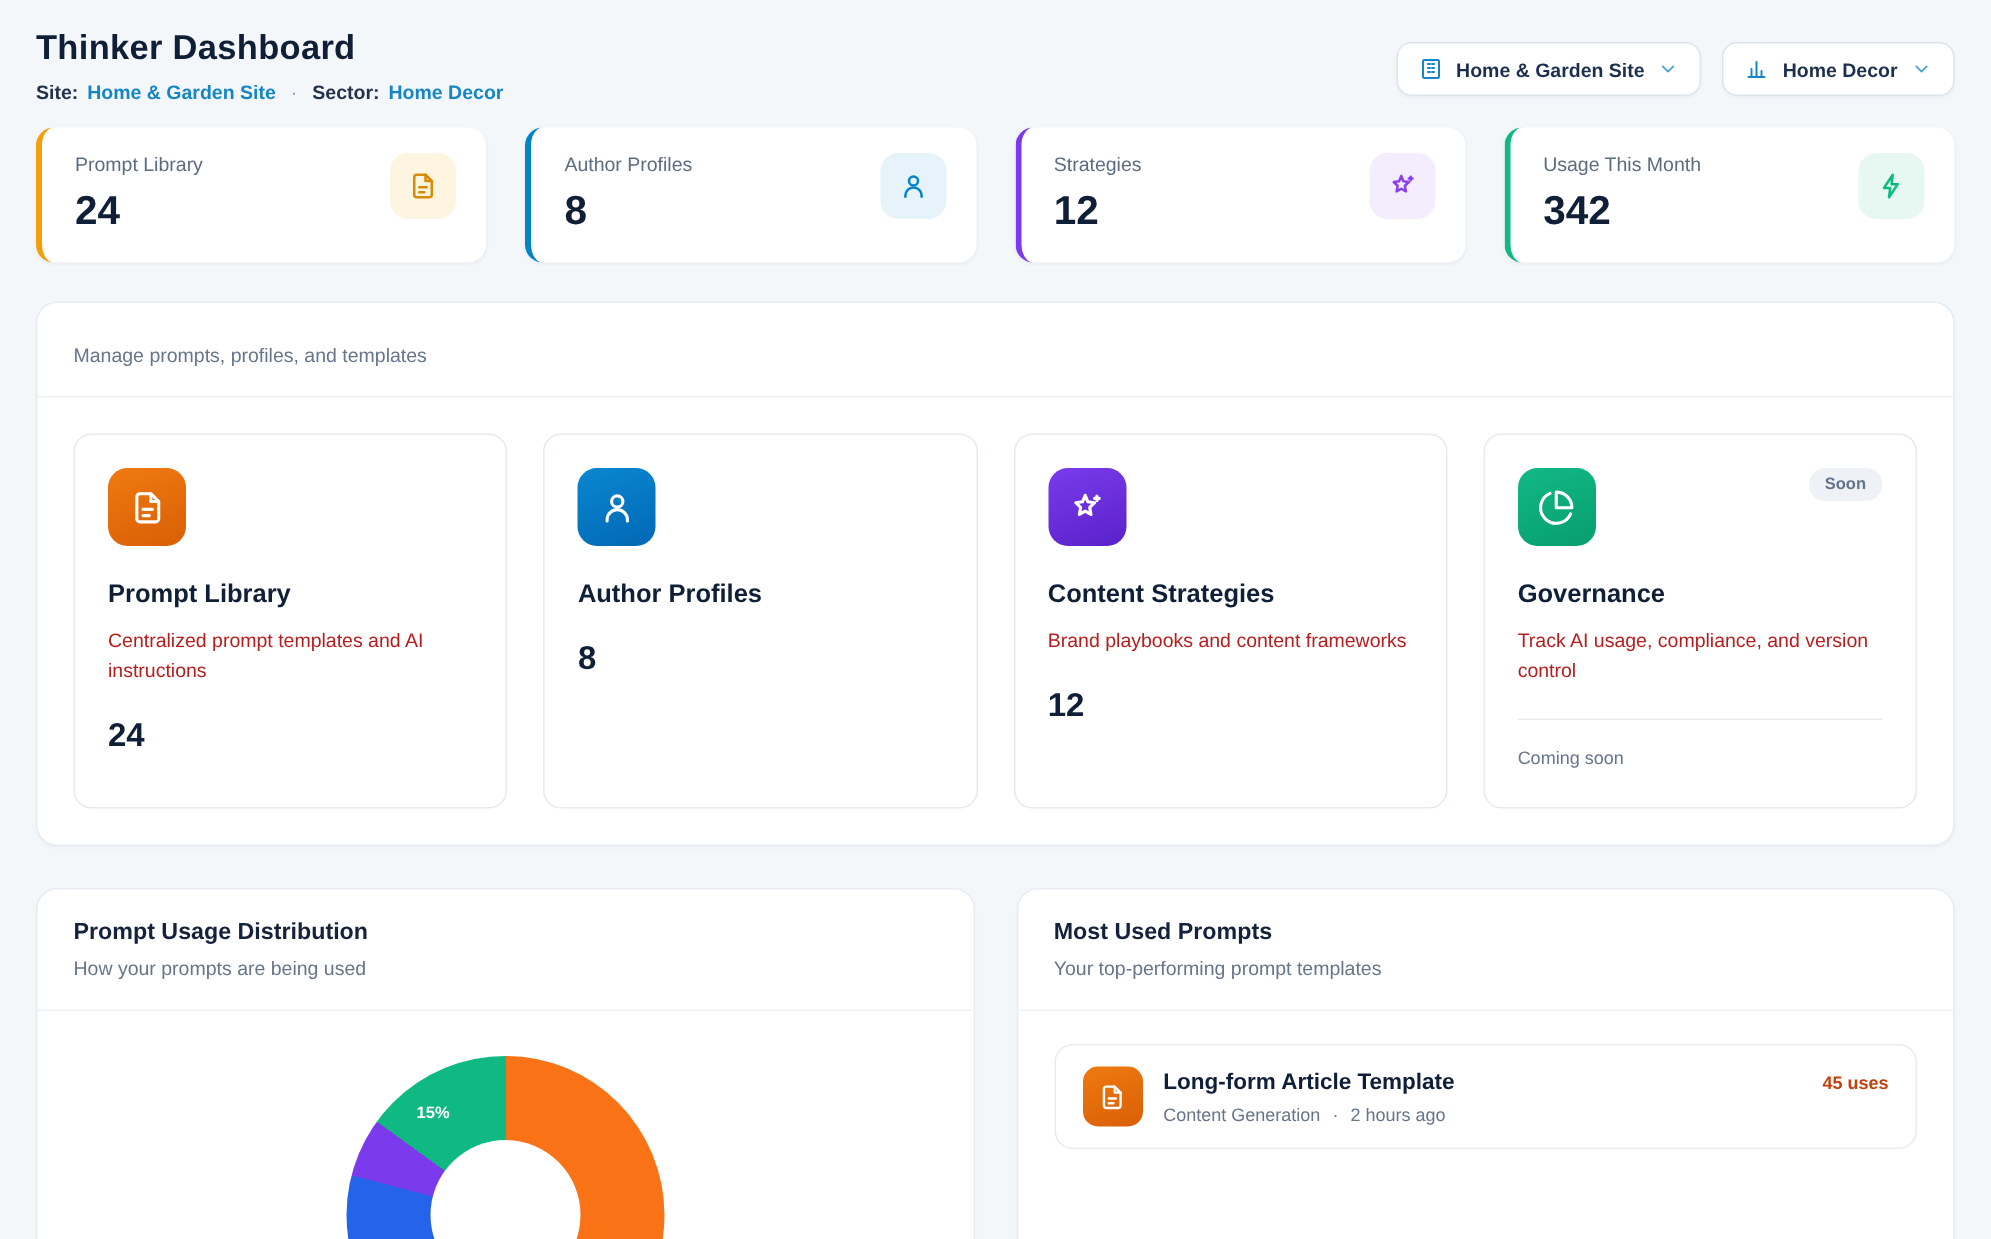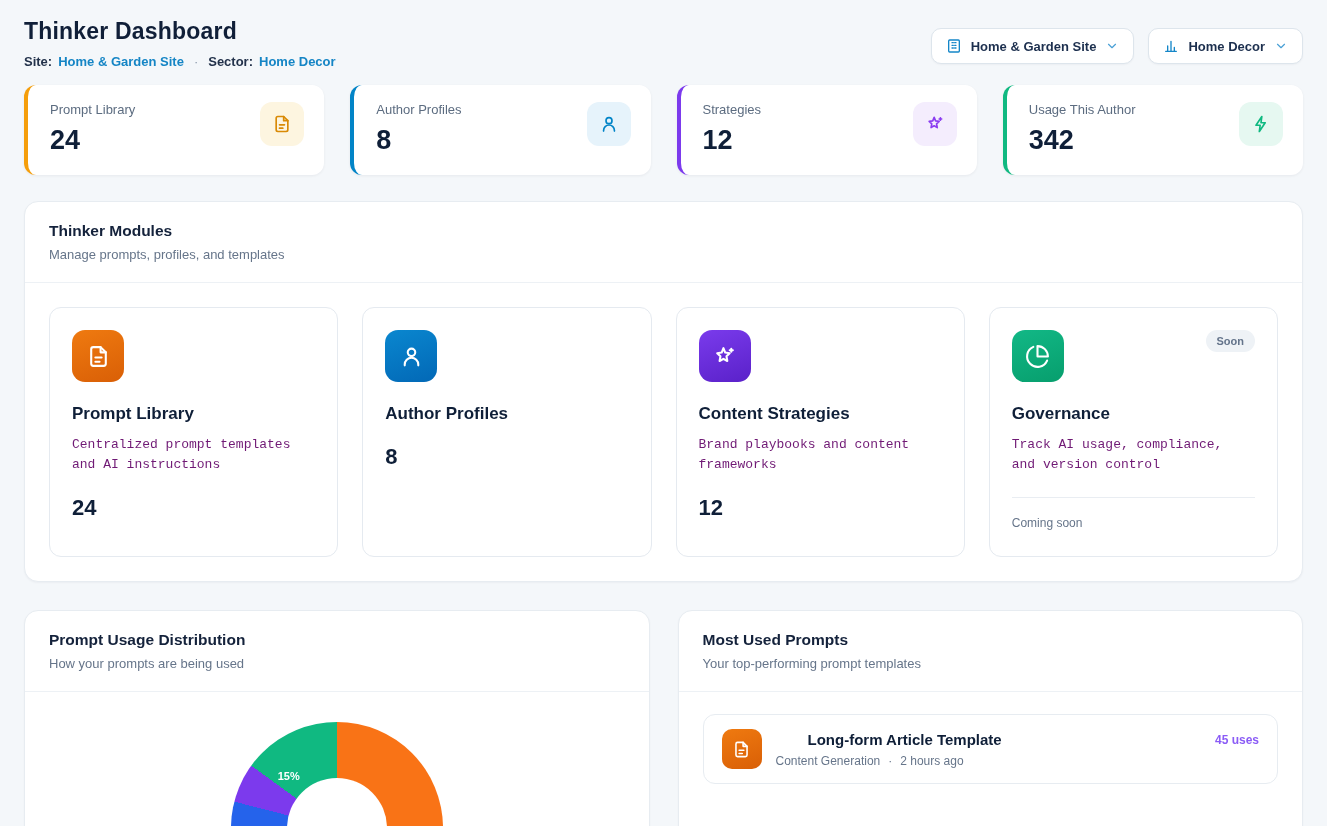--- a/index.html
+++ b/index.html
@@ -61,58 +61,58 @@
     border:1px solid #e5eaf0; border-radius:12px; padding:22px;
     position:relative; cursor:pointer; background:#fff; min-height:250px;
   }
   .module-icon { width:52px; height:52px; border-radius:13px; display:flex; align-items:center; justify-content:center; }
   .module-icon svg { width:25px; height:25px; stroke:#fff; }
   .mi-orange { background:linear-gradient(160deg,#ef7a10,#d95f06); }
   .mi-blue   { background:linear-gradient(160deg,#0a87cf,#0268b6); }
   .mi-purple { background:linear-gradient(160deg,#7a3bec,#5a21c9); }
   .mi-green  { background:linear-gradient(160deg,#12b886,#079e6d); }
   .module-title { font-size:17px; font-weight:800; color:#0f1f38; margin-top:22px; }
-  .module-desc { font-size:13px; color:#701a75; line-height:1.55; margin-top:11px; max-width:240px;font-family:Liberation Mono, monospace; }
+  .module-desc { font-size:13px; color:#b91c1c; line-height:1.55; margin-top:11px; max-width:240px; }
   .module-count { font-size:22px; font-weight:800; color:#0f1f38; margin-top:20px; }
   .soon-badge {
     position:absolute; top:22px; right:22px; background:#eef2f6; color:#64748b;
     font-size:11px; font-weight:700; border-radius:999px; padding:5px 11px;text-align:center;
   }
   .gov-footer { margin-top:22px; border-top:1px solid #e9edf2; padding-top:18px; font-size:12px; color:#66758a; }
 
   
   .bottom-grid { display:grid; grid-template-columns:1fr 1fr; gap:28px; margin-top:28px; }
   .chart-body { position:relative; height:260px; overflow:hidden; }
   .donut {
     position:absolute; left:50%; top:30px; transform:translateX(-50%);
     width:212px; height:212px; border-radius:50%;
   }
   .donut::after {
     content:""; position:absolute; inset:56px; background:#fff; border-radius:50%;
   }
   .donut-label {
     position:absolute; left:58px; top:38px; transform:translate(-50%,-50%);
-    color:#fff; font-size:11px; font-weight:700; z-index:2;margin-top:16px;
+    color:#fff; font-size:11px; font-weight:700; z-index:2;
   }
   .list-body { padding:22px 24px; }
   .prompt-item {
     display:flex; align-items:center; gap:14px;
     border:1px solid #e7ecf1; border-radius:12px; padding:14px 18px; cursor:pointer;
     background:#fff;
   }
   .prompt-icon {
     width:40px; height:40px; border-radius:10px; flex:0 0 auto;
     background:linear-gradient(160deg,#ef7a10,#d95f06);
     display:flex; align-items:center; justify-content:center;
   }
   .prompt-icon svg { width:19px; height:19px; stroke:#fff; }
   .prompt-info { flex:1; }
-  .prompt-title { font-size:15px; font-weight:800; color:#0f1f38;margin-left:32px; }
+  .prompt-title { font-size:15px; font-weight:800; color:#0f1f38; }
   .prompt-meta { font-size:12px; color:#66758a; margin-top:6px; display:flex; gap:8px; align-items:center; }
-  .prompt-uses { font-size:12px; font-weight:700; color:#8b5cf6; align-self:flex-start; margin-top:4px; }
+  .prompt-uses { font-size:12px; font-weight:700; color:#c2410c; align-self:flex-start; margin-top:4px; }
 
   svg { fill:none; stroke-width:2; stroke-linecap:round; stroke-linejoin:round; }
 </style>
 </head>
 <body>
 
 <div class="page">
 
   <div class="header-row">
     <div>
@@ -181,34 +181,33 @@
       </div>
       <div class="stat-icon purple">
         <svg viewBox="0 0 24 24">
             <path d="M11 4l1.7 4.2 4.3.6-3.1 3 .8 4.5-3.7-2.1-3.7 2.1.8-4.5-3.1-3 4.3-.6z"></path>
             <path d="M18.5 4.5v3M17 6h3"></path>
           </svg>
       </div>
     </div>
     <div class="stat-card acc-green">
       <div>
-        <div class="stat-label">Usage This Author</div>
+        <div class="stat-label">Usage This Month</div>
         <div class="stat-value">342</div>
       </div>
       <div class="stat-icon green">
         <svg viewBox="0 0 24 24">
             <path d="M13 3L6 13.5h5L10 21l7-10.5h-5z"></path>
           </svg>
       </div>
     </div>
   </div>
 
   <div class="panel">
     <div class="panel-head">
-      <div class="panel-title">Thinker Modules</div>
       <div class="panel-sub">Manage prompts, profiles, and templates</div>
     </div>
     <div class="modules-grid">
 
       <div class="module-card">
         <div class="module-icon mi-orange">
           <svg viewBox="0 0 24 24">
               <path d="M14 3H7a2 2 0 0 0-2 2v14a2 2 0 0 0 2 2h10a2 2 0 0 0 2-2V8z"></path>
               <path d="M14 3v5h5"></path>
               <path d="M9 13h6M9 17h4"></path>

